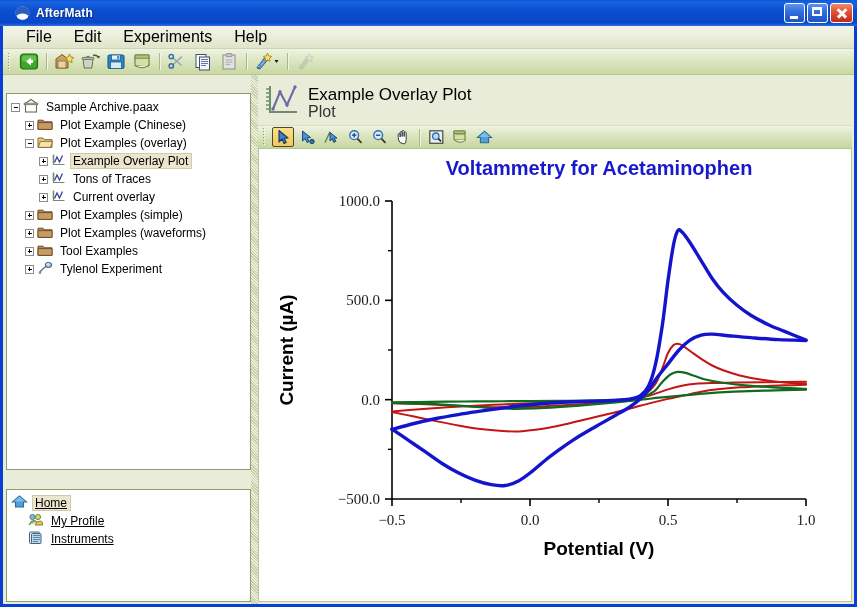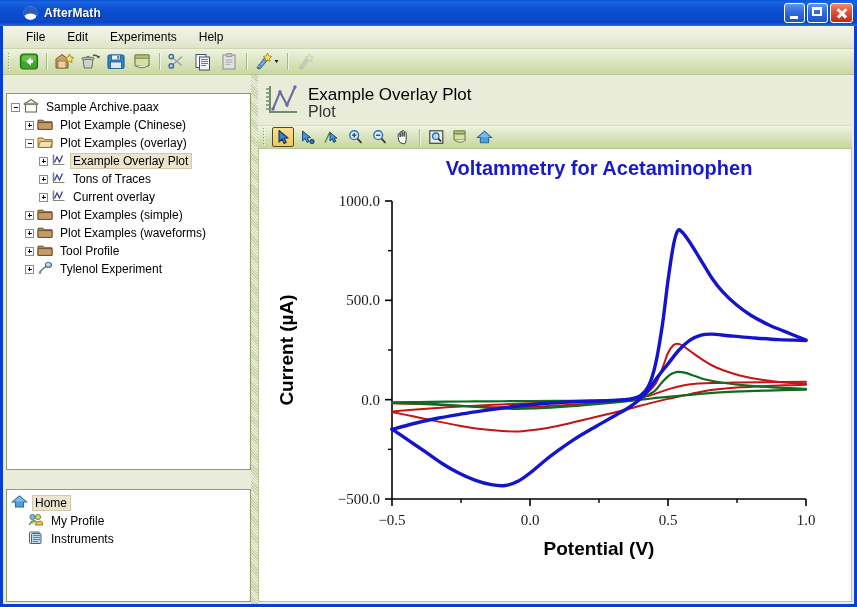--- a/index.html
+++ b/index.html
@@ -21,21 +21,21 @@
   }
 
   
   .titlebar {
     height: 26px;
     flex: 0 0 26px;
     background: linear-gradient(to bottom,
         #0a56d6 0%, #1a63e0 8%, #0b4fd0 40%, #0a47c8 88%, #2a6fe0 100%);
     display: flex;
     align-items: center;
-    padding: 0 2px 0 22px;
+    padding: 0 2px 0 14px;
     box-sizing: border-box;
     position: relative;
   }
   .title-icon {
     width: 17px; height: 17px;
     margin-right: 5px;
     position: relative;
     flex: 0 0 auto;
   }
   .title-text {
@@ -95,21 +95,21 @@
     height: 23px;
     flex: 0 0 23px;
     background: linear-gradient(to bottom, #f3f4e8 0%, #ebeedb 50%, #dfe4c9 100%);
     display: flex;
     align-items: center;
     padding-left: 12px;
     border-bottom: 1px solid #cdd4b2;
     box-sizing: border-box;
   }
   .menu-item {
-    font-size: 12px;
+    font-size: 16px;
     color: #000;
     padding: 2px 11px;
     cursor: default;
     white-space: nowrap;
   }
 
   
   .toolbar {
     height: 26px;
     flex: 0 0 26px;
@@ -190,20 +190,21 @@
     border: 1px solid #8f9e68;
     flex: 1 1 auto;
     overflow: hidden;
     min-height: 0;
     padding: 4px 2px 2px 4px;
     box-sizing: border-box;
   }
   .tree-panel.bottom {
     flex: 0 0 113px;
     margin-top: 19px;
+    text-decoration: underline;
   }
   .tree-row {
     display: flex;
     align-items: center;
     height: 18px;
     font-size: 12px;
     color: #000;
     white-space: nowrap;
     position: relative;
   }
@@ -566,21 +567,21 @@
 
           <div class="tree-row">
             <span class="indent" style="width:14px"></span>
             <span class="expander plus"></span>
             <span class="ticon">
               <svg width="16" height="14" viewBox="0 0 16 14">
                 <path d="M1 3.2 h5 l1.3 1.6 h7.7 v7.6 h-14 Z" fill="#b78a5a" stroke="#6d4a22" stroke-width="1"></path>
                 <path d="M1 5.6 h14 v6.8 h-14 Z" fill="#c79a66" stroke="#6d4a22" stroke-width="0.9"></path>
               </svg>
             </span>
-            <span class="tree-label">Tool Profile</span>
+            <span class="tree-label">Tool Examples</span>
           </div>
 
           <div class="tree-row">
             <span class="indent" style="width:14px"></span>
             <span class="expander plus"></span>
             <span class="ticon">
               <svg width="16" height="14" viewBox="0 0 16 14">
                 <path d="M2.5 11.5 q3-4 7-6.5" fill="none" stroke="#5a6a8a" stroke-width="1.4"></path>
                 <ellipse cx="11.5" cy="4" rx="3.3" ry="2.6" fill="#9ab6d4" stroke="#46617e" stroke-width="1"></ellipse>
                 <ellipse cx="11" cy="3.4" rx="1.6" ry="1.2" fill="#dfeaf4"></ellipse>

